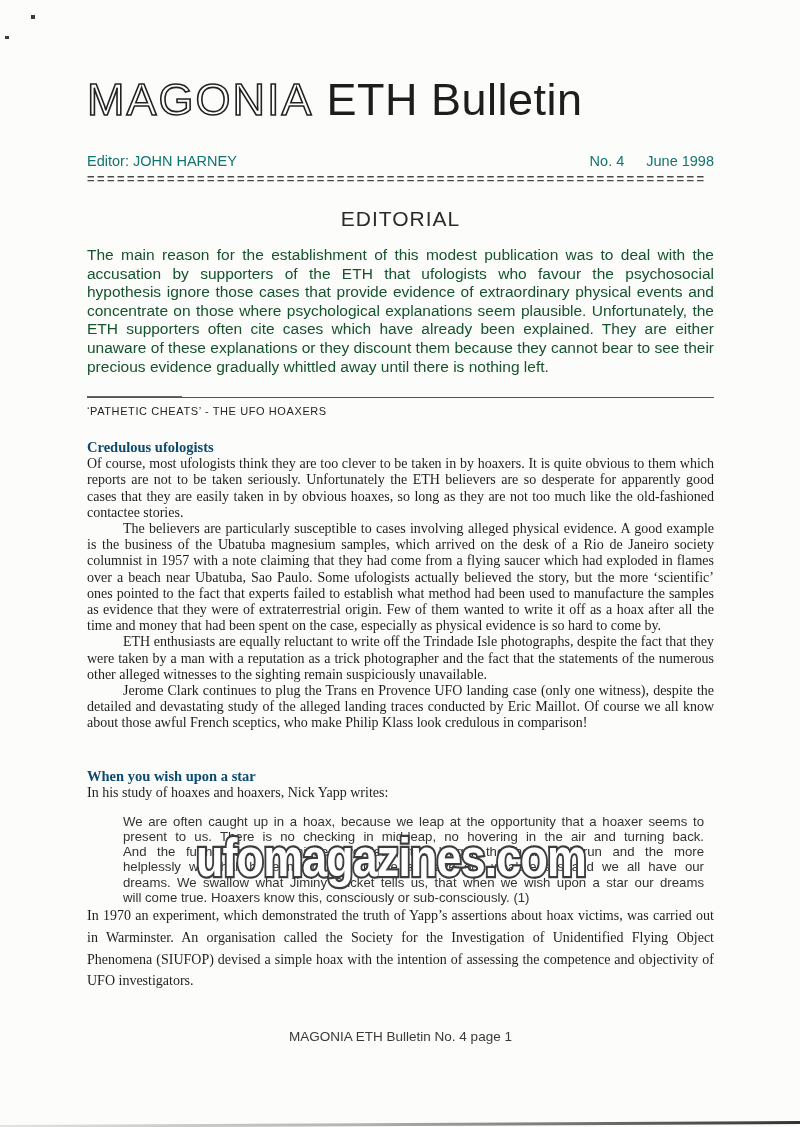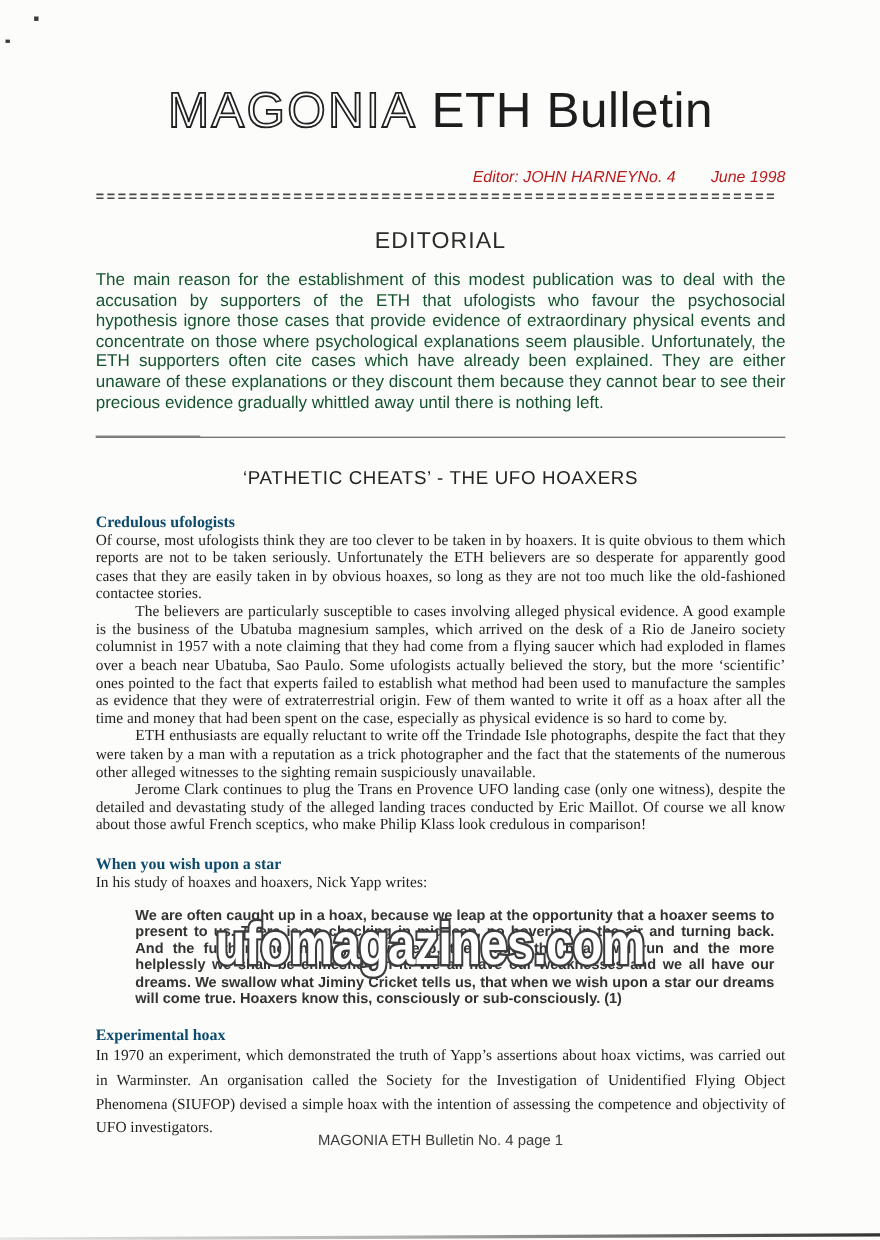--- a/index.html
+++ b/index.html
@@ -8,62 +8,62 @@
     position:relative;
     width:800px;height:1127px;
     background:#fcfcfb;
     overflow:hidden;
     font-family:"Liberation Sans",sans-serif;
     color:#2e2e2e;
   }
   .content{position:absolute;left:87px;top:0;width:627px;}
 
   
-  .masthead{margin-top:74px;text-align:center;white-space:nowrap;
+  .masthead{margin-top:74px;white-space:nowrap;
     font-size:45px;letter-spacing:0.5px;color:#1d1d1d;}
   .masthead .outline{
     color:#ffffff;
     -webkit-text-stroke:1.6px #222;
     letter-spacing:2px;
     font-weight:400;
   }
   .masthead .solid{font-weight:500;}
 
   
-  .meta-row{margin-top:27px;display:flex;justify-content:flex-end;
-    align-items:baseline;font-size:14.5px;color:#b91c1c;font-style:italic;}
-  .meta-right{display:flex;gap:32px;}
+  .meta-row{margin-top:27px;display:flex;justify-content:space-between;
+    align-items:baseline;font-size:14.5px;color:#0f766e;}
+  .meta-right{display:flex;gap:22px;}
 
   .equals{margin-top:2px;font-size:13px;font-weight:700;letter-spacing:2.4px;
     white-space:nowrap;overflow:hidden;color:#4a4a4a;}
 
   
   .editorial-heading{margin-top:21px;text-align:center;font-size:21px;
     letter-spacing:1px;color:#2b2b2b;}
   .editorial-body{margin-top:15px;font-size:15.5px;line-height:18.6px;
     text-align:justify;color:#14532d;}
 
   .rule{margin-top:21px;height:0;border-top:1.3px solid #555;position:relative;}
   .rule::before{content:"";position:absolute;left:0;top:-2px;width:95px;
     border-top:1.3px solid #666;}
 
   
-  .article-heading{margin-top:27px;text-align:center;font-size:17px;
+  .article-heading{margin-top:7px;text-align:left;font-size:11px;
     letter-spacing:0.6px;color:#242424;}
   .subhead{font-family:"Liberation Serif",serif;font-weight:700;
     font-size:14.5px;color:#0c4a6e;}
   .subhead.first{margin-top:22px;}
-  .subhead.spaced{margin-top:18px;}
+  .subhead.spaced{margin-top:36px;}
   .body-para{font-family:"Liberation Serif",serif;font-size:14px;
     line-height:16.2px;text-align:justify;color:#1e1e1e;margin:0;}
   .body-para.indent{text-indent:36px;}
   .body-para.loose{line-height:21.8px;}
 
   
-  .quote{margin:13px 10px 0 36px;font-size:13.2px;line-height:15.2px;color:#333;font-weight:bold;}
+  .quote{margin:13px 10px 0 36px;font-size:13.2px;line-height:15.2px;color:#333;}
   .quote-line{text-align:justify;text-align-last:justify;}
   .quote-line:last-child{text-align-last:left;}
 
   
   .watermark{position:absolute;left:196px;top:818px;width:392px;height:78px;
     pointer-events:none;}
 
   
   .footer{position:absolute;left:87px;width:627px;top:1029px;
     text-align:center;font-size:13.5px;color:#3a3a3a;}
@@ -120,21 +120,20 @@
 
     <div class="quote">
       <div class="quote-line">We are often caught up in a hoax, because we leap at the opportunity that a hoaxer seems to</div>
       <div class="quote-line">present to us. There is no checking in mid-leap, no hovering in the air and turning back.</div>
       <div class="quote-line">And the further and the higher we leap, the longer the hoax will run and the more</div>
       <div class="quote-line">helplessly we shall be enmeshed in it. We all have our weaknesses and we all have our</div>
       <div class="quote-line">dreams. We swallow what Jiminy Cricket tells us, that when we wish upon a star our dreams</div>
       <div class="quote-line">will come true. Hoaxers know this, consciously or sub-consciously. (1)</div>
     </div>
 
-    <div class="subhead spaced">Experimental hoax</div>
     <p class="body-para loose">In 1970 an experiment, which demonstrated the truth of Yapp’s assertions about hoax victims, was carried out in Warminster. An organisation called the Society for the Investigation of Unidentified Flying Object Phenomena (SIUFOP) devised a simple hoax with the intention of assessing the competence and objectivity of UFO investigators.</p>
 
   </div>
 
   <svg class="watermark" viewBox="0 0 392 78" width="392" height="78">
     <text x="0" y="58" font-family="Liberation Sans, sans-serif" font-size="54" font-weight="bold" letter-spacing="-1" textLength="390" lengthAdjust="spacingAndGlyphs" fill="#ffffff" stroke="#3d3d3d" stroke-width="4.5" paint-order="stroke">ufomagazines.com</text>
   </svg>
 
   <div class="footer">MAGONIA ETH Bulletin No. 4 page 1</div>
 

